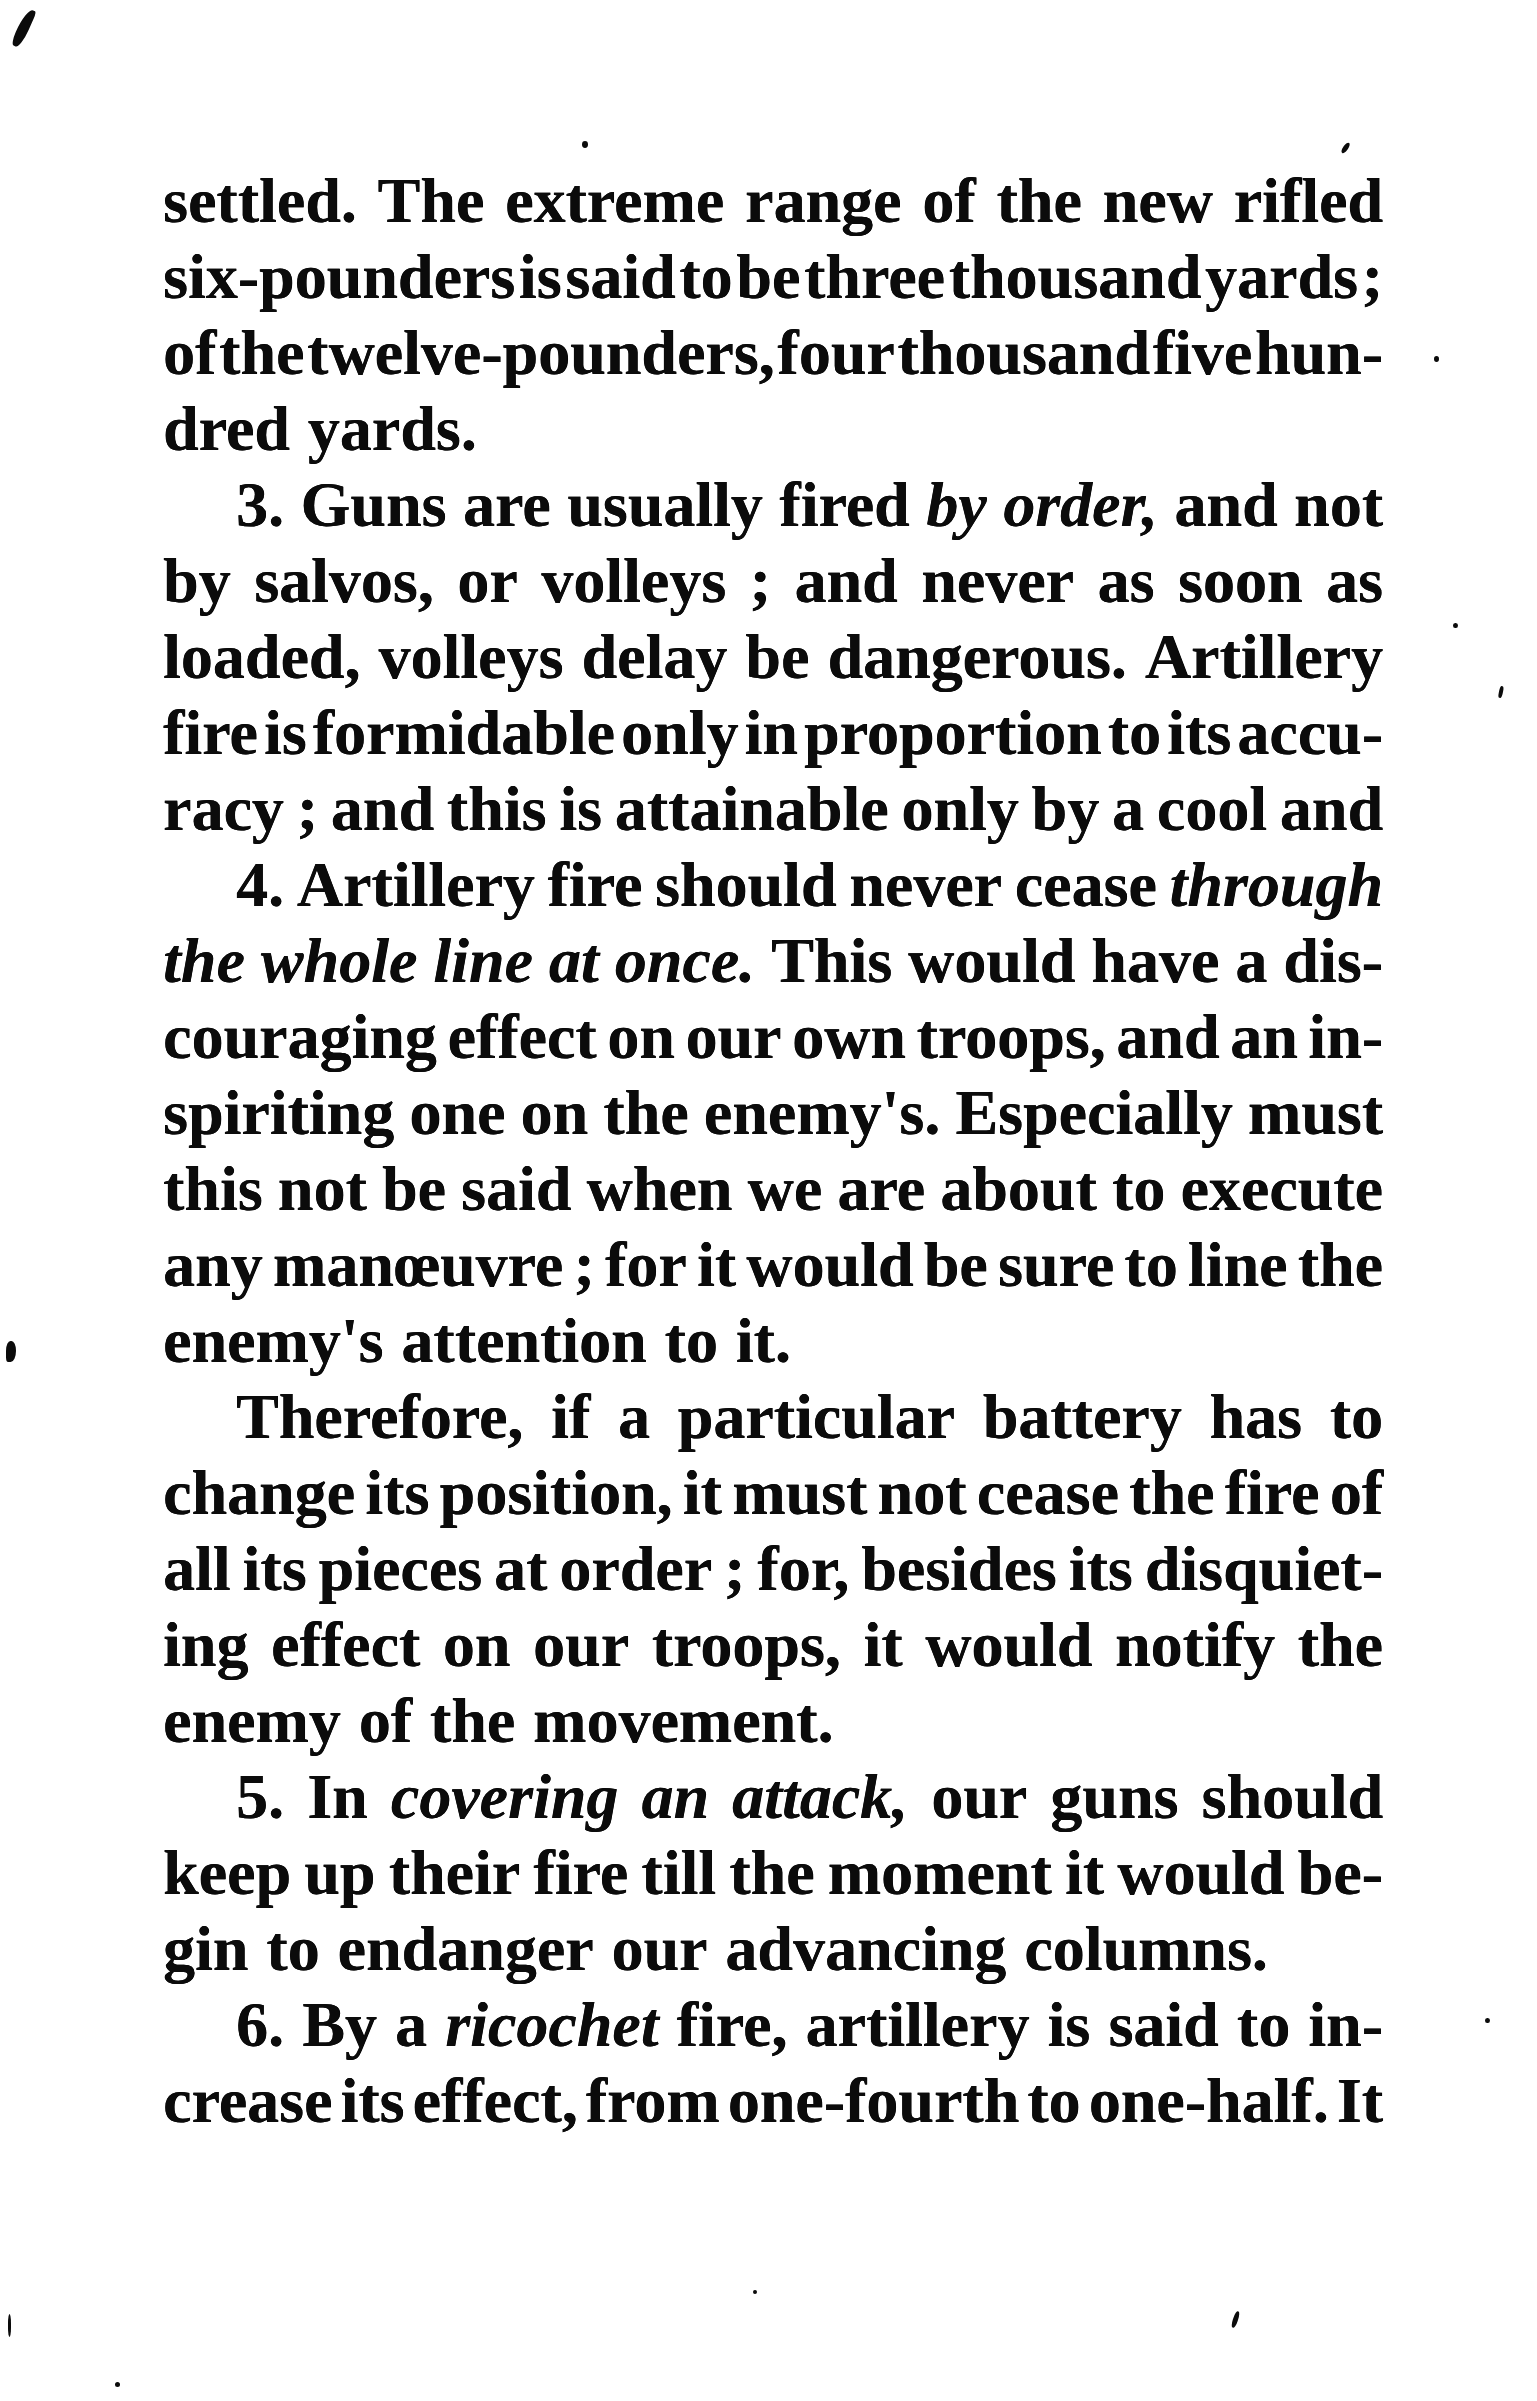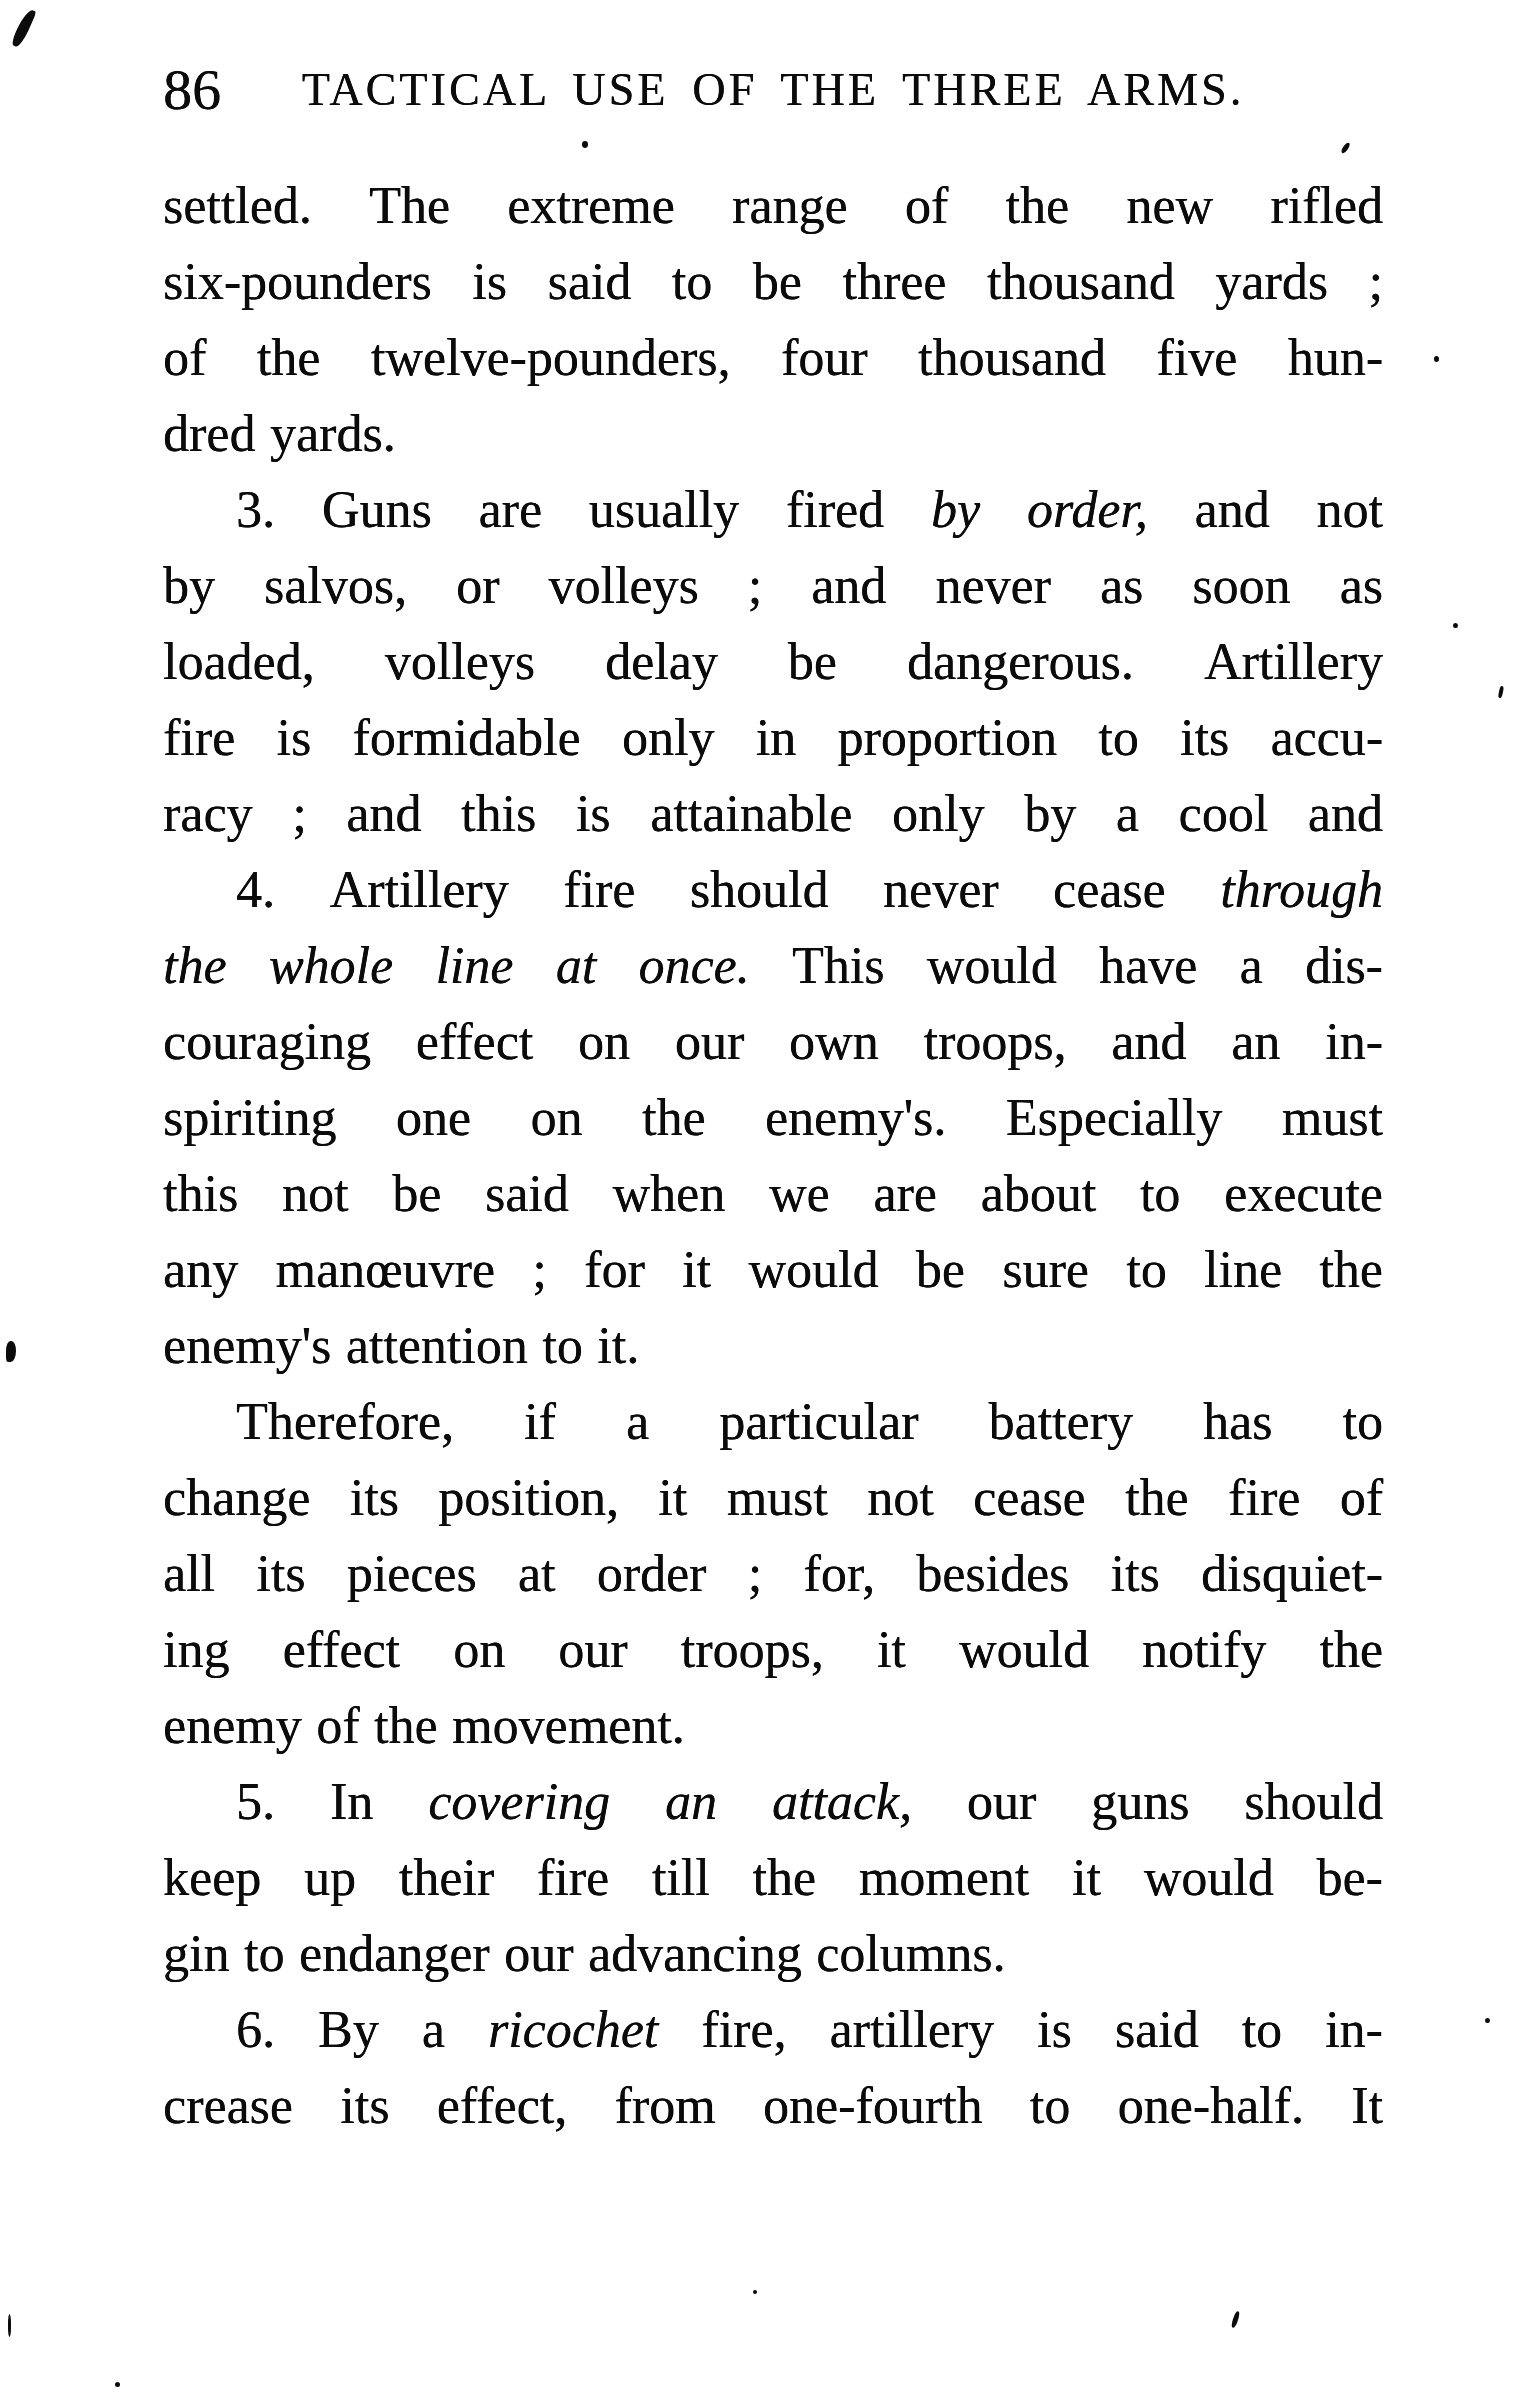--- a/index.html
+++ b/index.html
@@ -17,46 +17,43 @@
   .running-title{
     text-align:center;font-size:46px;line-height:58px;
     letter-spacing:3.1px;word-spacing:9.2px;white-space:nowrap;
     text-shadow:0.3px 0.3px 0.2px #000;
   }
   .page-num{text-shadow:0.3px 0.3px 0.2px #000;}
   
   .text-block{position:absolute;left:163px;top:173px;width:1220px;}
   .line{
     height:76px;
-    font-size:52px;
-    display:flex;align-items:center;padding-bottom:10.7px;
+    font-size:64px;
+    display:flex;align-items:flex-end;padding-bottom:10.7px;
     box-sizing:border-box;
     white-space:nowrap;
     text-shadow:0.3px 0.3px 0.2px #000;
+    font-weight:bold;
   }
   .line.just{justify-content:space-between;}
   .line.nojust span{margin-right:0.28em;}
   .line.indent{padding-left:73px;}
   .line .i{font-style:italic;}
   
   .speck{position:absolute;background:#0b0b0b;}
   .speck.dot{border-radius:50%;}
   .speck.tick{border-radius:45%;}
   .speck.comma{border-radius:60% 60% 70% 30%;}
   .speck.comma-stroke{border-radius:80% 20% 60% 40%;}
 </style>
 </head>
 <body>
 
 <div class="page">
 
-  <div class="page-header">
-    <div class="page-num">86</div>
-    <div class="running-title">TACTICAL USE OF THE THREE ARMS.</div>
-  </div>
 
   <div class="text-block" id="text-block">
       <div class="line just">
         <span>settled.</span>
         <span>The</span>
         <span>extreme</span>
         <span>range</span>
         <span>of</span>
         <span>the</span>
         <span>new</span>

